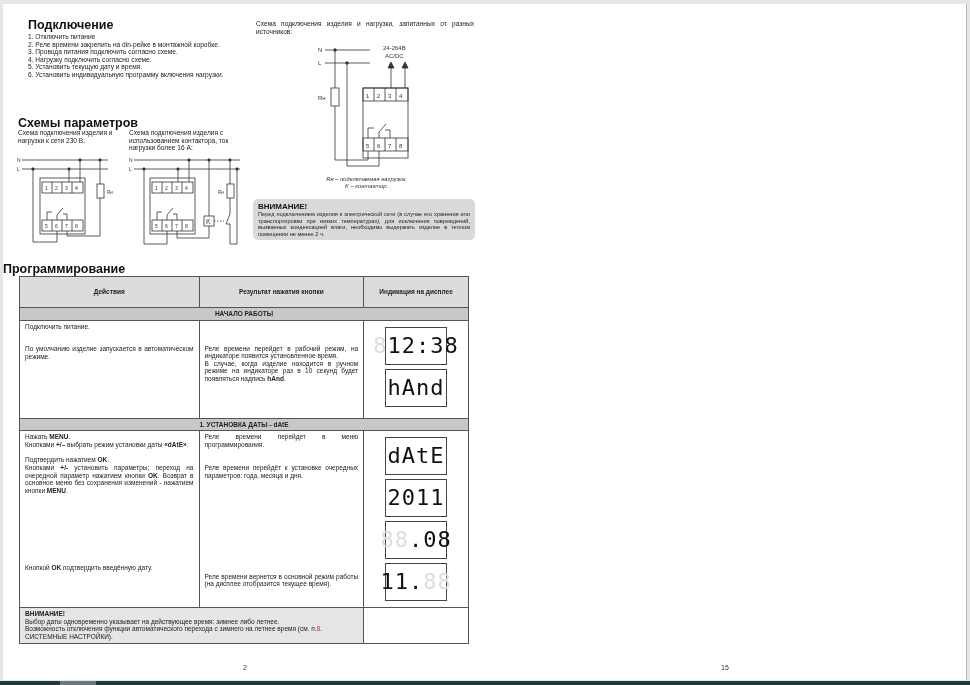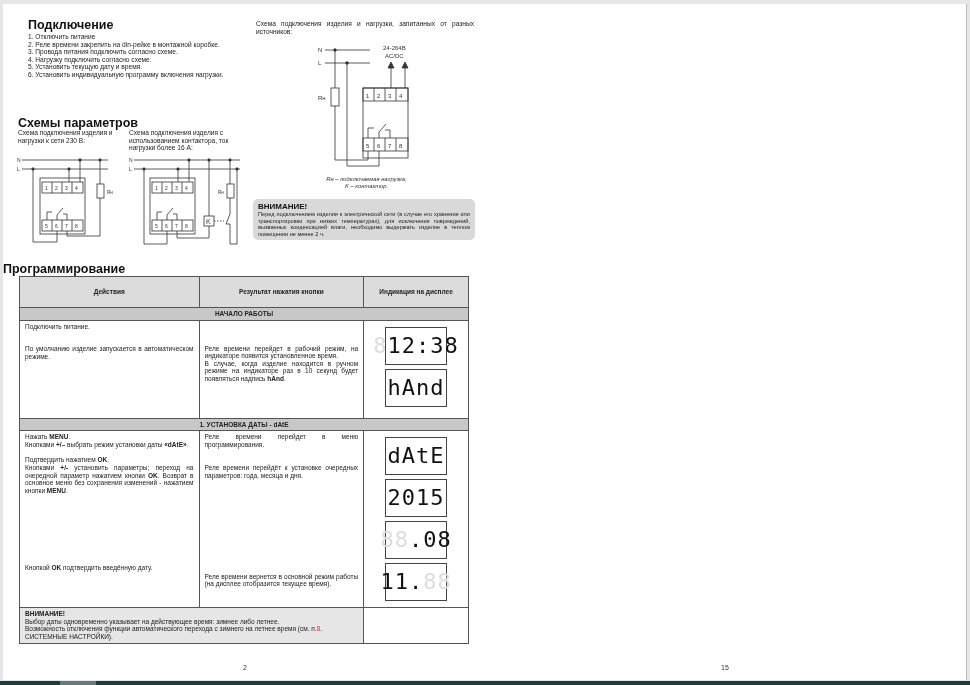--- a/index.html
+++ b/index.html
@@ -230,21 +230,21 @@
       </td>
       <td class="just">
         <div>Реле времени перейдет в меню программирования.</div>
         <div style="height:16px"></div>
         <div>Реле времени перейдёт к установке очередных параметров: года, месяца и дня.</div>
         <div style="height:93px"></div>
         <div>Реле времени вернется в основной режим работы (на дисплее отобразится текущее время).</div>
       </td>
       <td>
         <div class="lcd">dAtE</div>
-        <div class="lcd">2015</div>
+        <div class="lcd">2011</div>
         <div class="lcd">
               <span class="dim">88</span>
               <span>.08</span>
             </div>
         <div class="lcd">
               <span>11.</span>
               <span class="dim">88</span>
             </div>
       </td>
     </tr>

